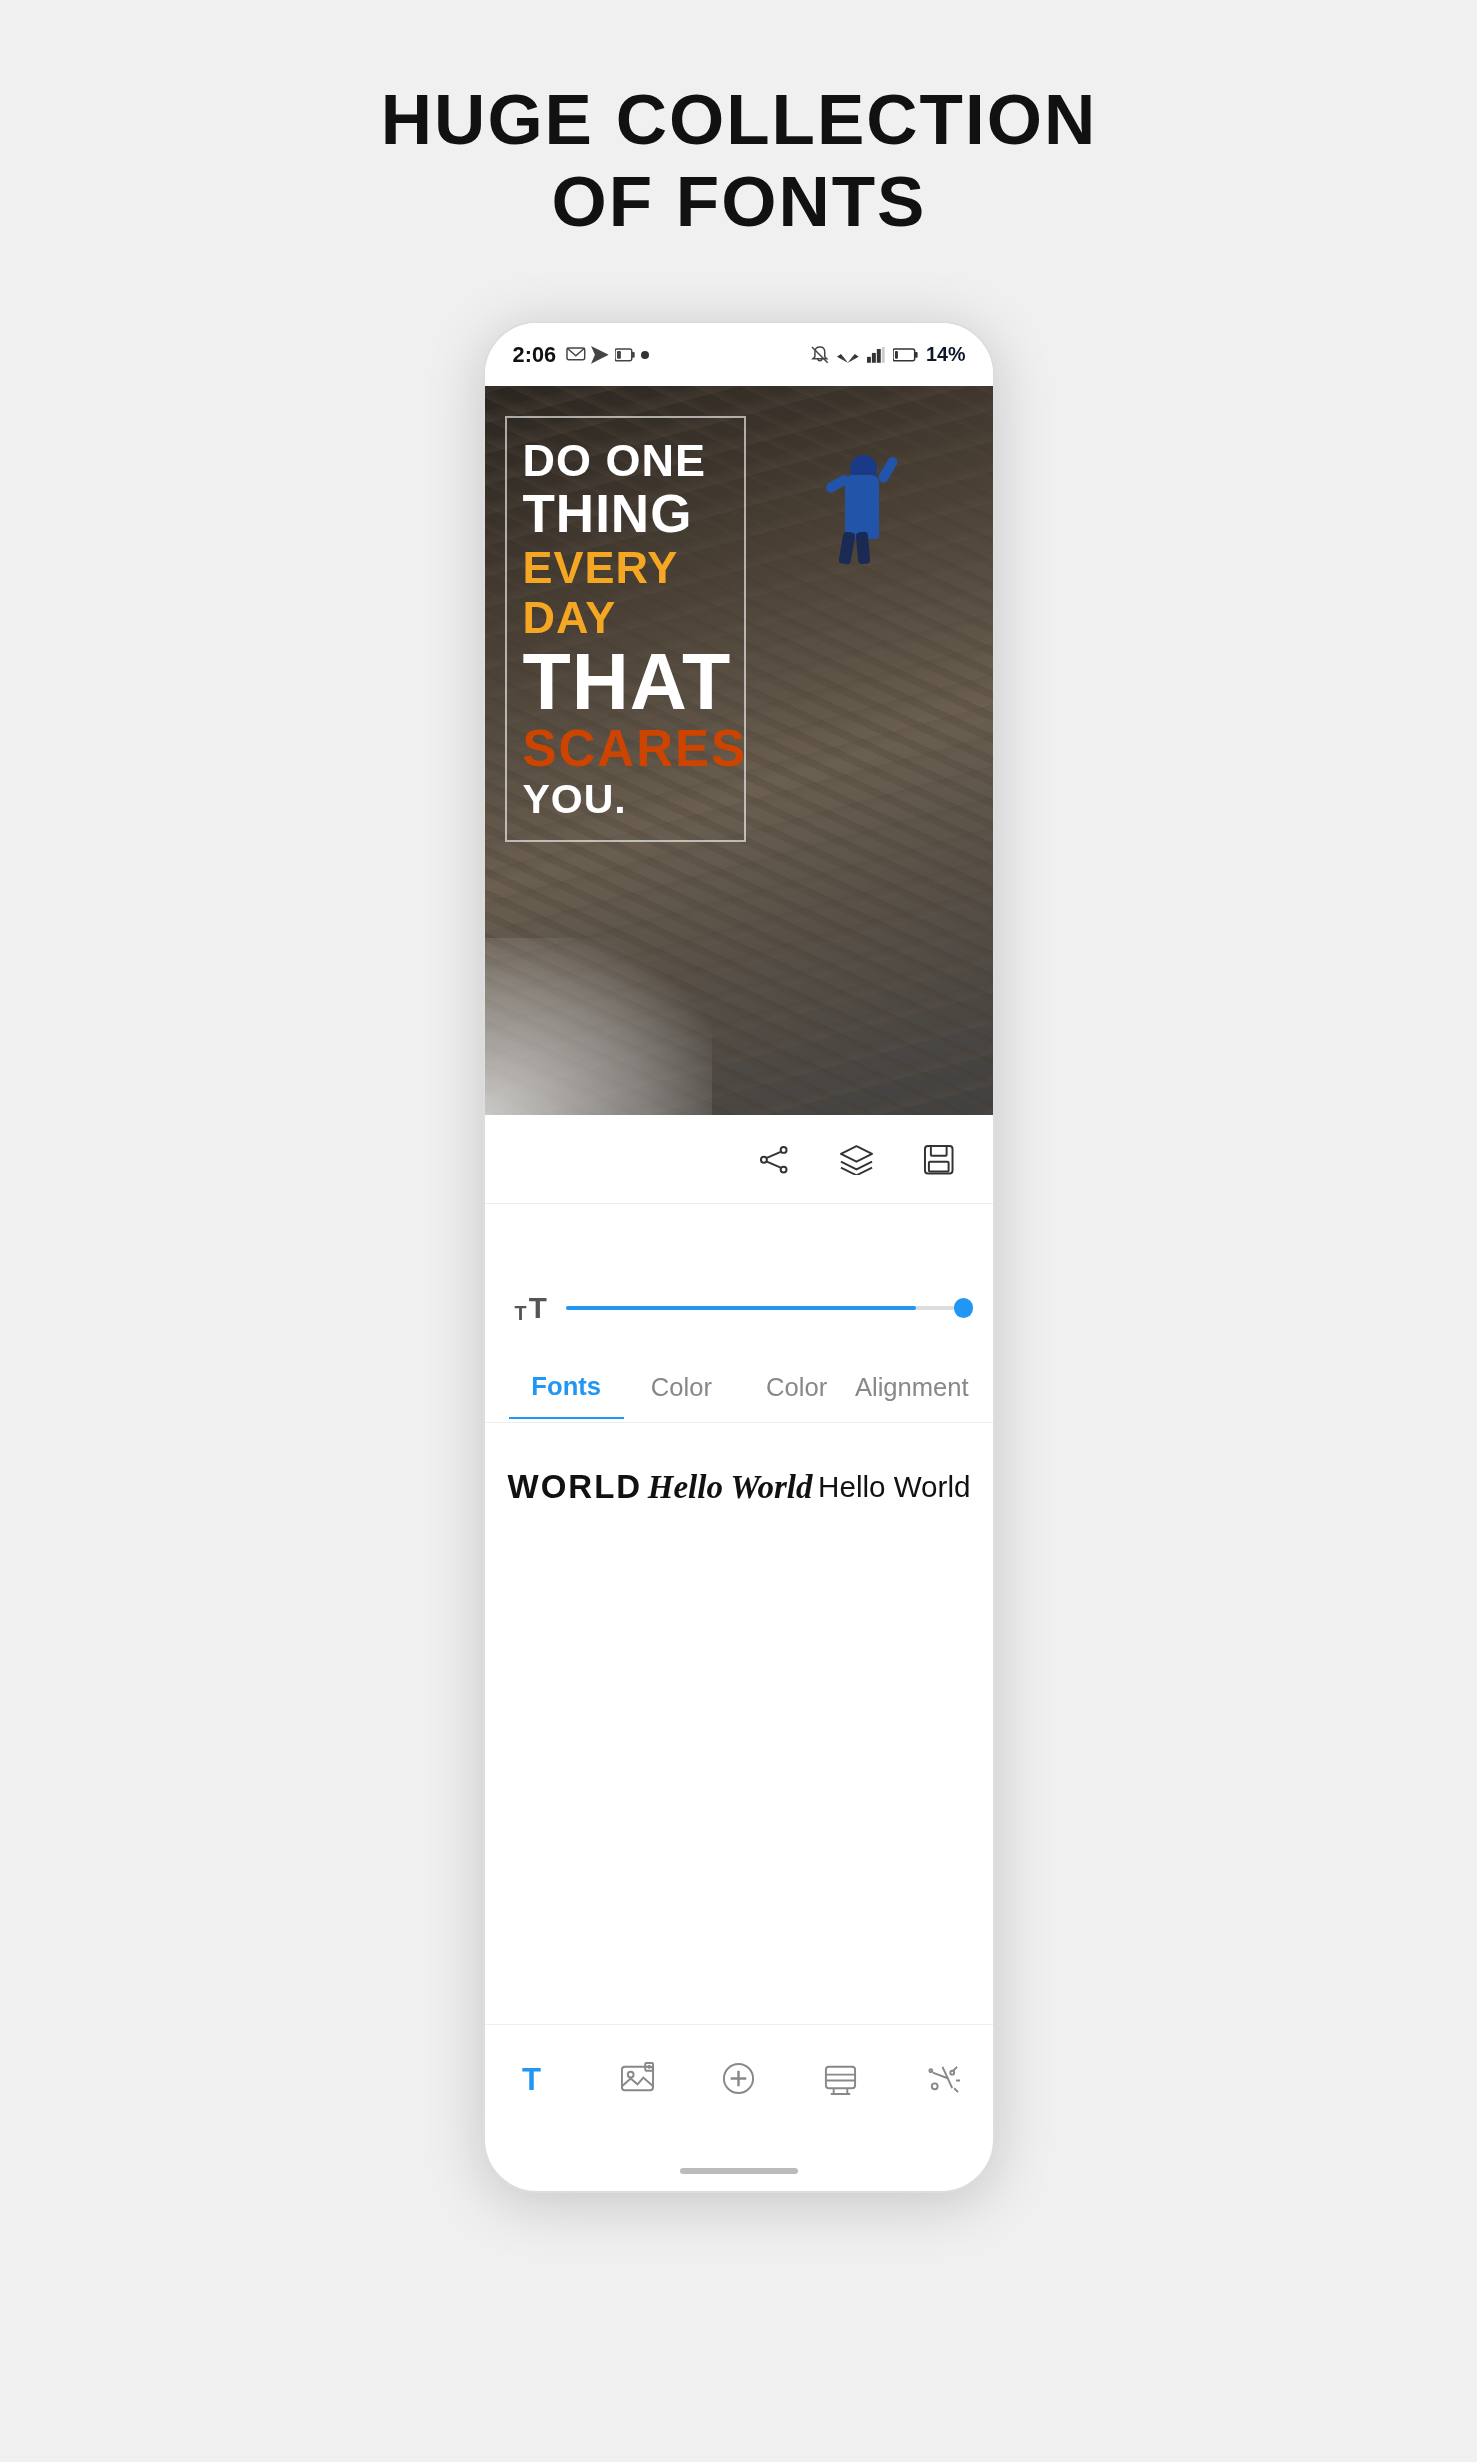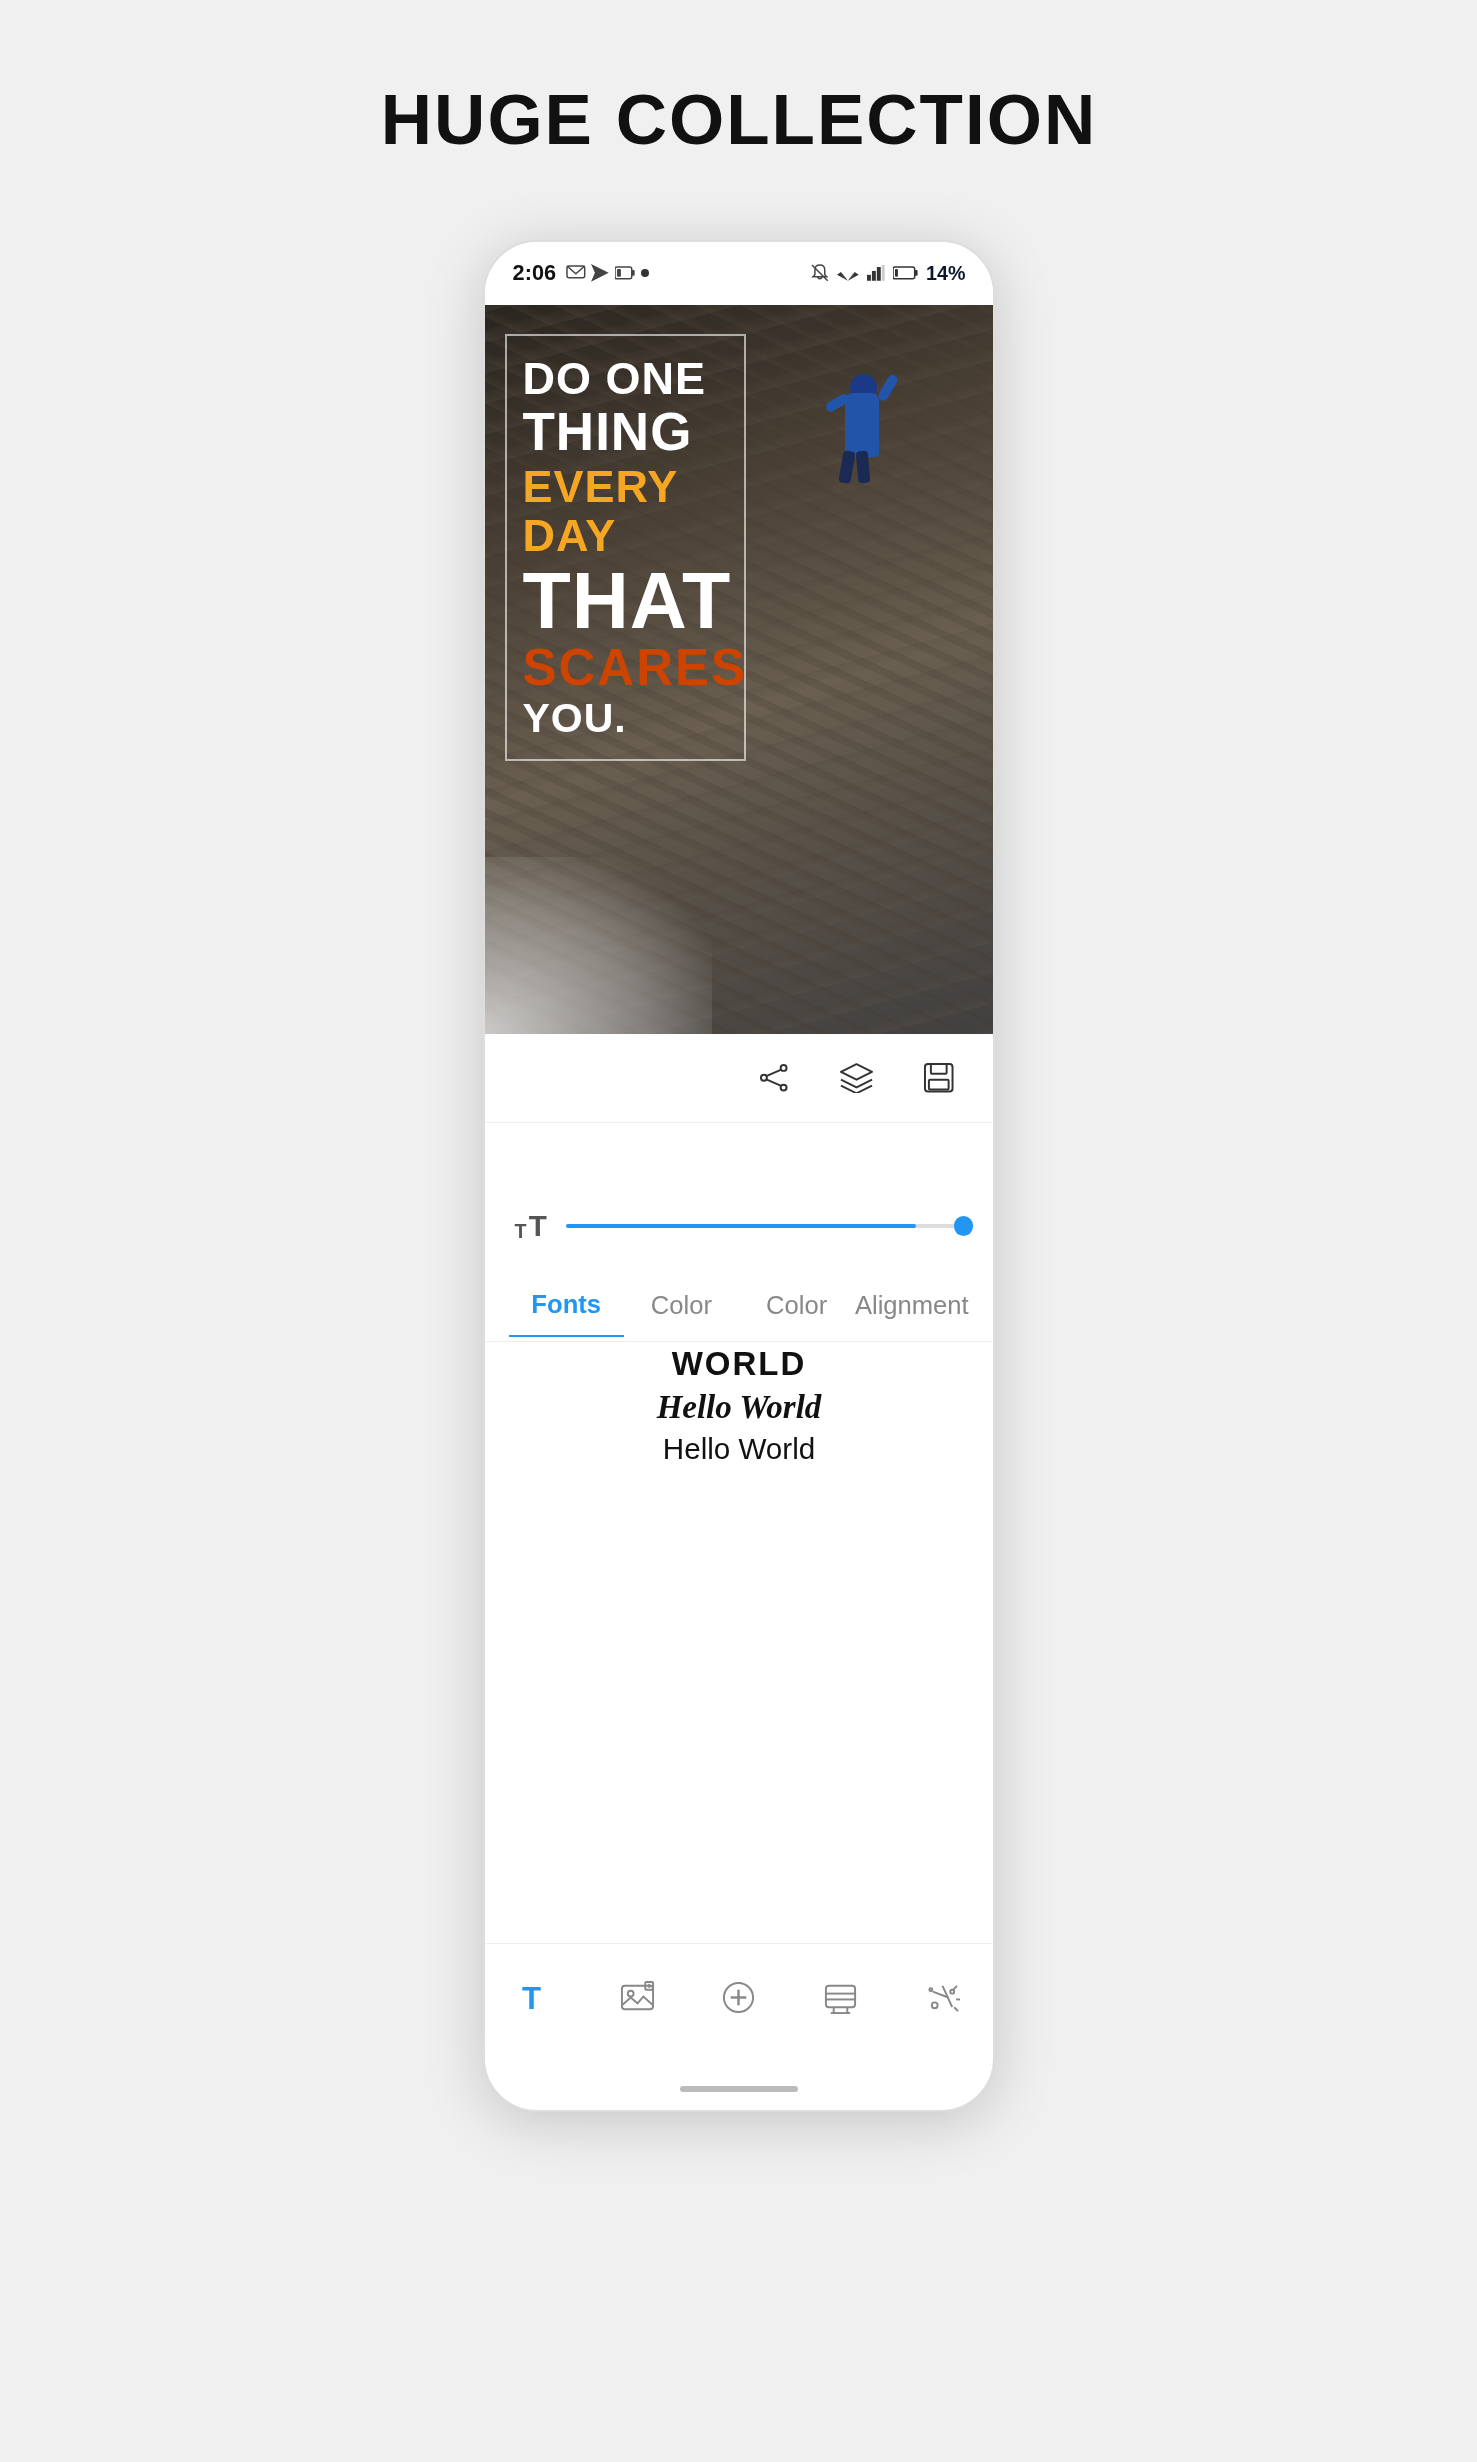--- a/index.html
+++ b/index.html
@@ -341,21 +341,20 @@
     }
 
     
     .font-preview-row {
       height: 128px;
       background: #fff;
       display: flex;
       align-items: center;
       justify-content: space-around;
       padding: 0 19.7px;
-      flex-direction: column;
     }
 
     .font-preview-bold {
       font-size: 33px;
       font-weight: 900;
       color: #111;
       font-family: 'Arial Black', Arial, sans-serif;
       letter-spacing: 2px;
     }
 
@@ -415,20 +414,21 @@
     
     svg {
       display: block;
     }
   </style>
 </head>
 <body>
 
 <h1 class="page-title">
   <span>HUGE COLLECTION</span><br>
+  <span>OF FONTS</span>
 </h1>
 
 <div class="phone-wrapper">
 
   <div class="status-bar">
     <div class="status-left">
       <span>2:06</span>
       <div class="status-icons-left">
 
         <svg width="19.7" height="15.8" viewBox="0 0 20 16">

